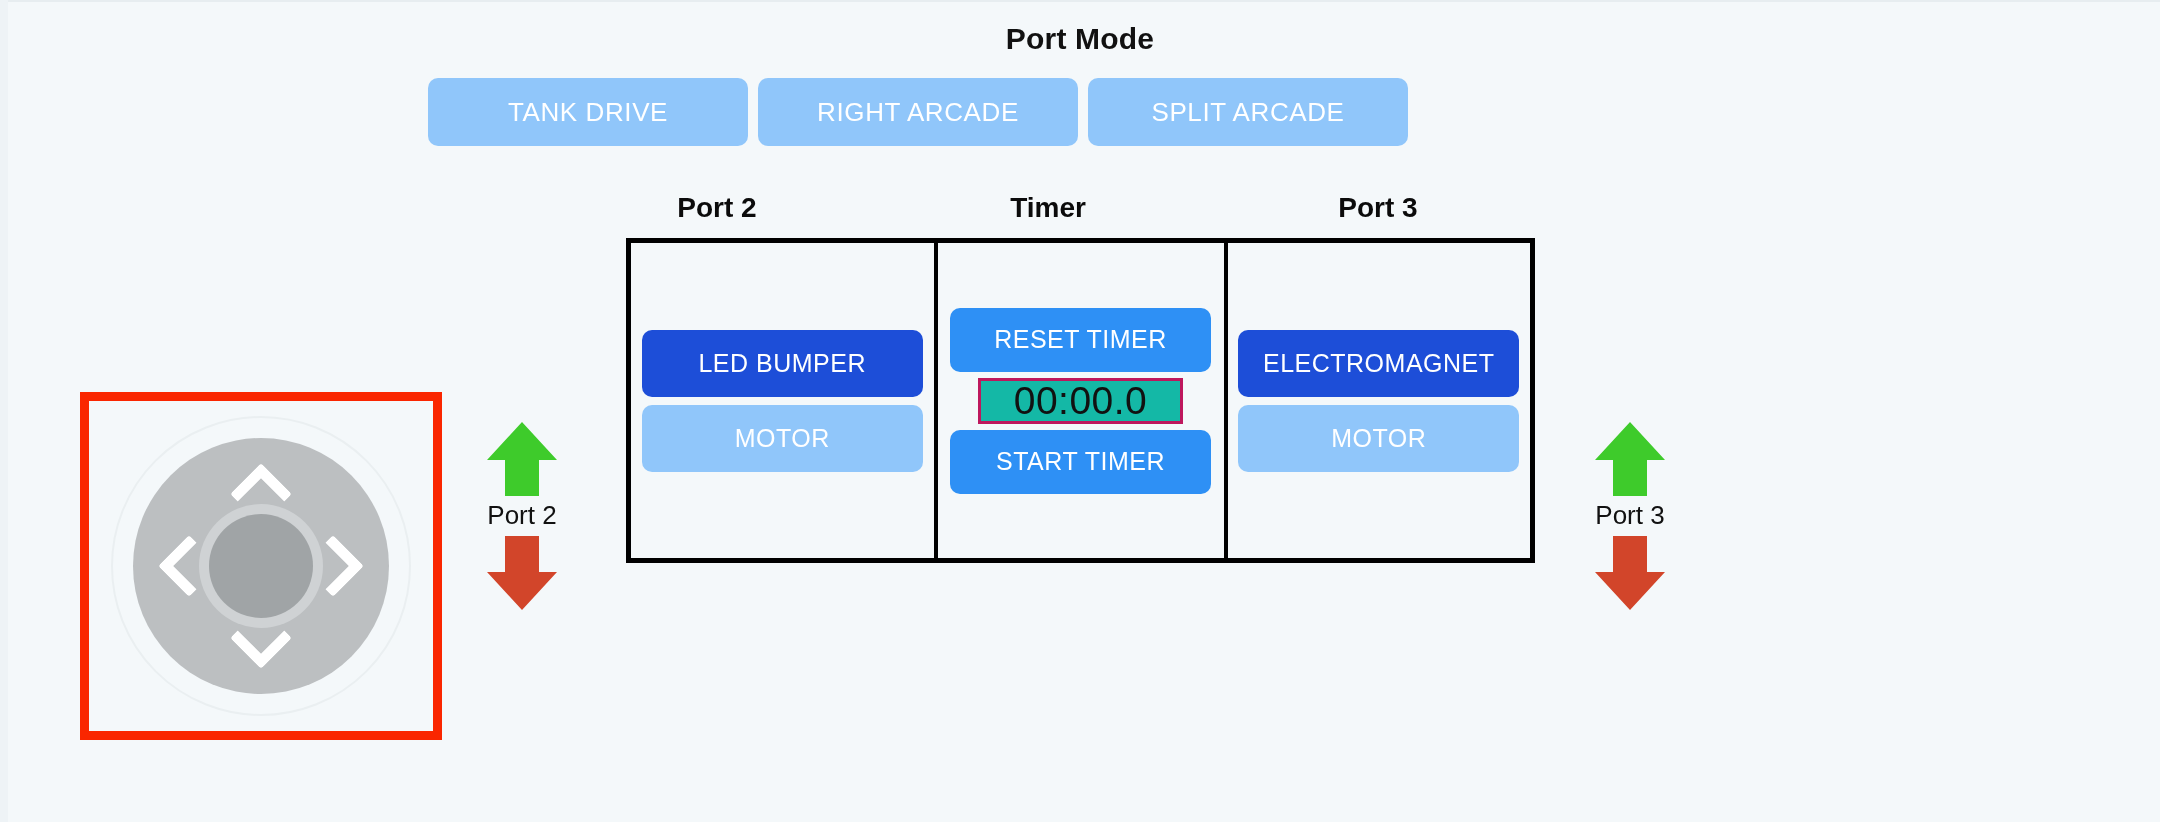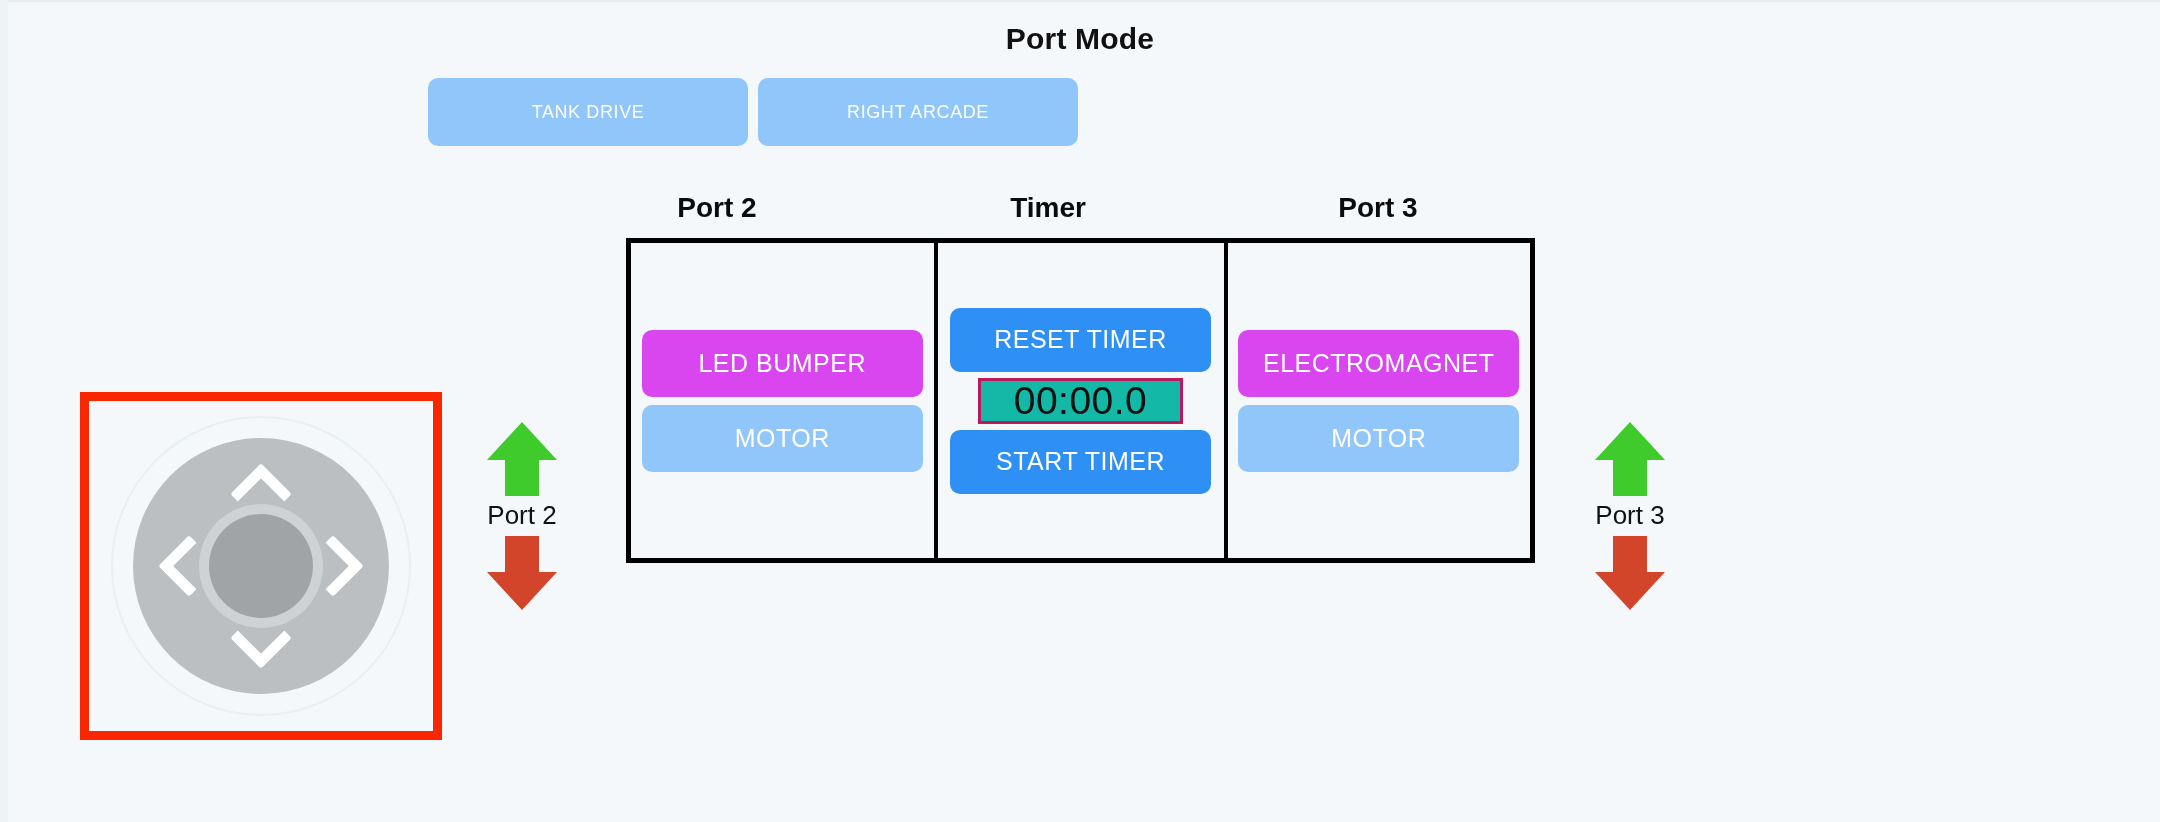--- a/index.html
+++ b/index.html
@@ -41,21 +41,21 @@
     display: flex;
     gap: 10px;
   }
   .mode-btn {
     width: 320px;
     height: 68px;
     border-radius: 10px;
     border: none;
     background: #90c6fa;
     color: #ffffff;
-    font-size: 18px;
+    font-size: 26px;
     font-family: "Liberation Sans", sans-serif;
     letter-spacing: 0.6px;
     display: flex;
     align-items: center;
     justify-content: center;
     cursor: pointer;
     padding: 0;
   }
   .mode-btn.active {
     background: #2e90f5;
@@ -109,21 +109,21 @@
     font-size: 25px;
     font-family: "Liberation Sans", sans-serif;
     letter-spacing: 0.5px;
     display: flex;
     align-items: center;
     justify-content: center;
     cursor: pointer;
     padding: 0;
     margin: 0;
   }
-  .port-btn.on  { background: #d946ef; }
+  .port-btn.on  { background: #1d4ed8; }
   .port-btn.off { background: #90c6fa; }
   .port-stack {
     display: flex;
     flex-direction: column;
     gap: 8px;
   }
 
   .timer-stack {
     display: flex;
     flex-direction: column;
@@ -260,20 +260,21 @@
 <div id="app">
 
   <div class="top-hairline"></div>
   <div class="edge-strip"></div>
 
   <div class="page-title">Port Mode</div>
 
   <div class="mode-row">
     <button class="mode-btn">TANK DRIVE</button>
     <button class="mode-btn">RIGHT ARCADE</button>
+    <button class="mode-btn">SPLIT ARCADE</button>
   </div>
 
   <div class="panel-label" id="label-port2">Port 2</div>
   <div class="panel-label" id="label-timer">Timer</div>
   <div class="panel-label" id="label-port3">Port 3</div>
 
   <div class="panel">
 
     <div class="panel-col">
       <div class="port-stack">

